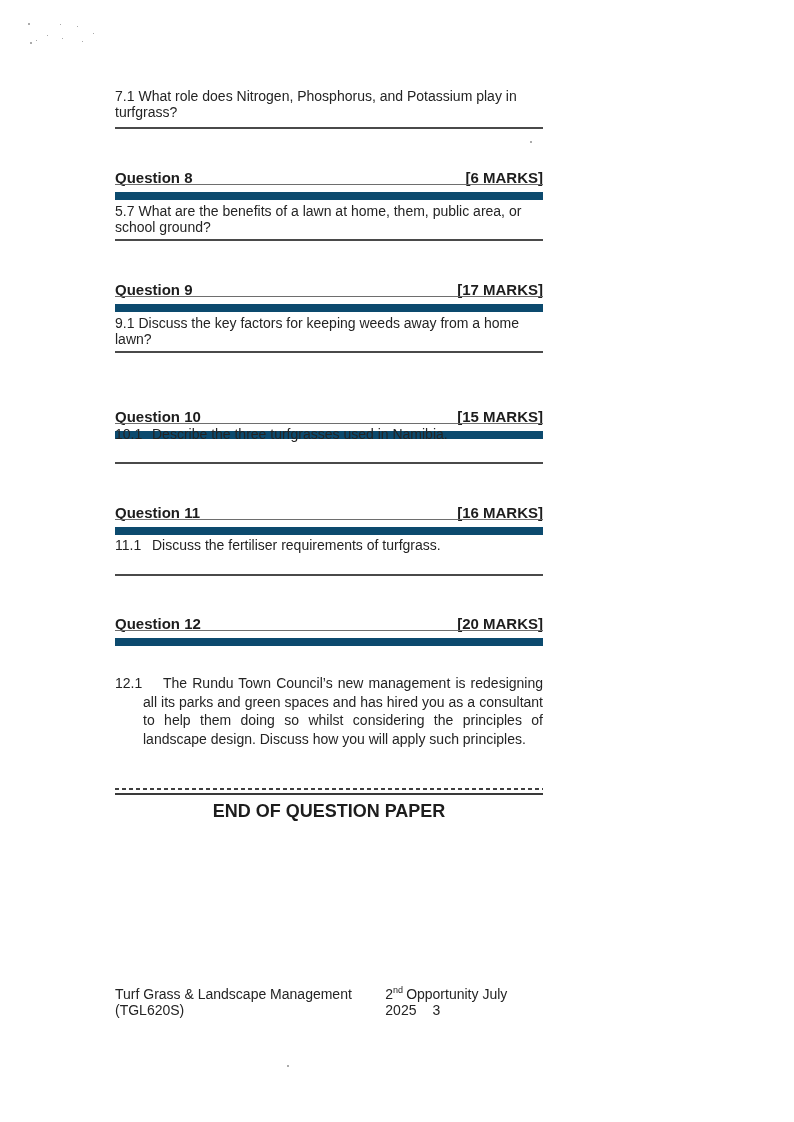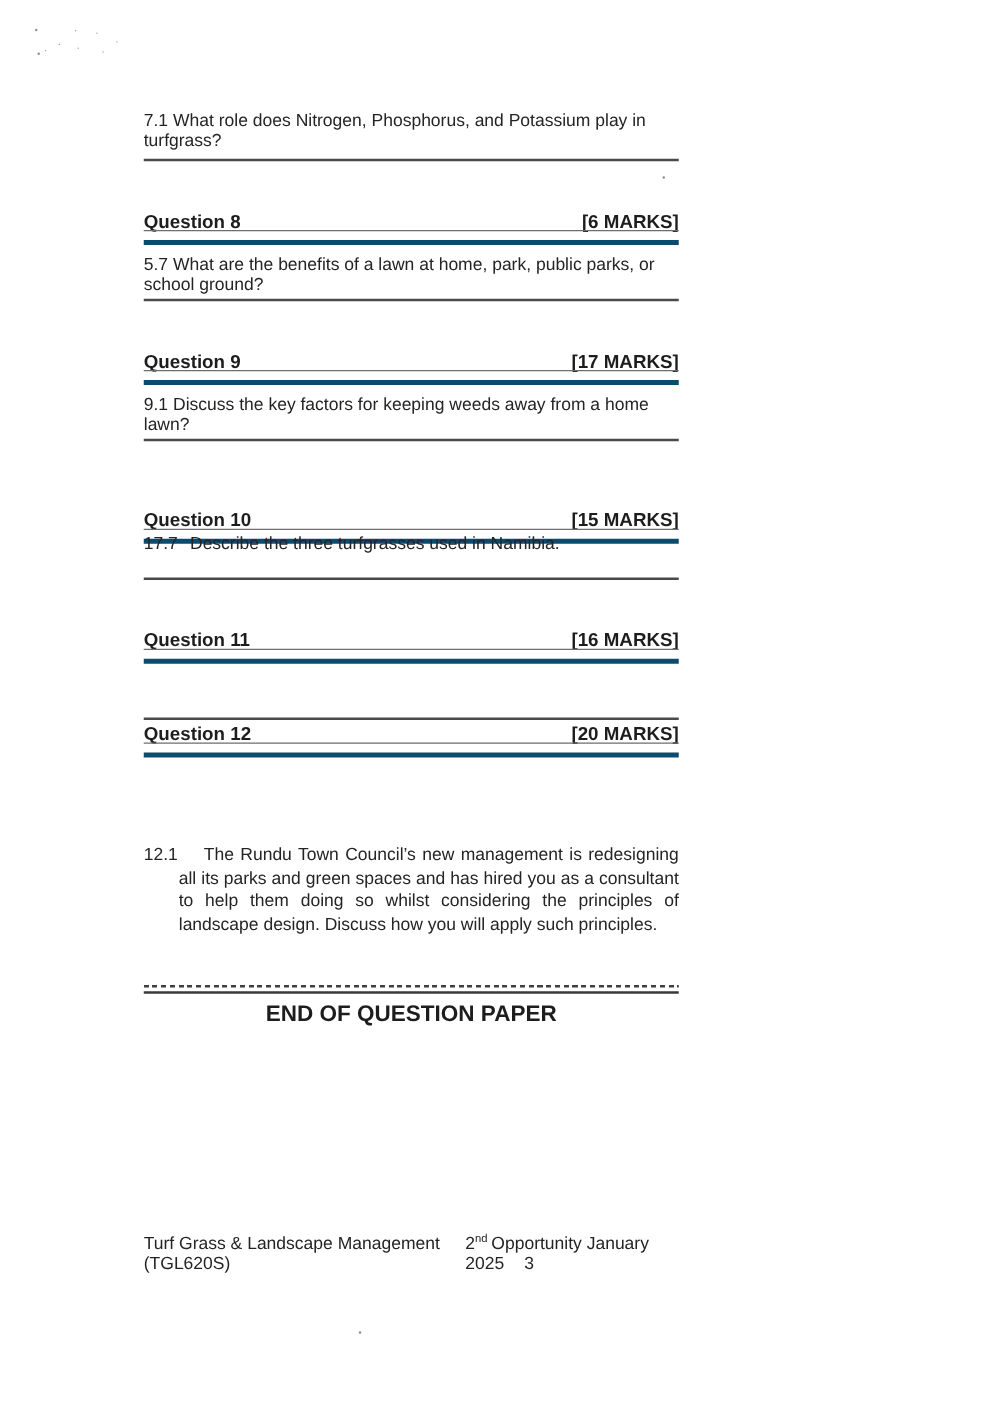--- a/index.html
+++ b/index.html
@@ -43,21 +43,21 @@
   }
   .q-header {
     display: flex;
     justify-content: space-between;
     align-items: flex-end;
     font-size: 15px;
     line-height: 16px;
     font-weight: bold;
     color: #1d1d1d;
     padding-bottom: 6px;
-    border-bottom: 4px solid #0c4a6e;
+    border-bottom: 8px solid #0c4a6e;
   }
   .q-header::after {
     content: "";
     position: absolute;
     left: 0;
     right: 0;
     bottom: 7px;
     height: 1px;
     background: #6e6e6e;
   }
@@ -125,62 +125,65 @@
   <div class="content-block body-text" style="top:88px;">
     <span class="qnum-inline">7.1</span><span>What role does Nitrogen, Phosphorus, and Potassium play in turfgrass?</span>
   </div>
   <div class="content-block answer-rule" style="top:127px;"></div>
 
   <div class="content-block q-header" style="top:170px;">
     <span>Question 8</span>
     <span>[6 MARKS]</span>
   </div>
   <div class="content-block body-text" style="top:203px;">
-    <span class="qnum-inline">5.7</span><span>What are the benefits of a lawn at home, park, public parks, or school ground?</span>
+    <span class="qnum-inline">5.7</span><span>What are the benefits of a lawn at home, them, public area, or school ground?</span>
   </div>
   <div class="content-block answer-rule" style="top:239px;"></div>
 
   <div class="content-block q-header" style="top:282px;">
     <span>Question 9</span>
     <span>[17 MARKS]</span>
   </div>
   <div class="content-block body-text" style="top:315px;">
     <span class="qnum-inline">9.1</span><span>Discuss the key factors for keeping weeds away from a home lawn?</span>
   </div>
   <div class="content-block answer-rule" style="top:351px;"></div>
 
   <div class="content-block q-header" style="top:409px;">
     <span>Question 10</span>
     <span>[15 MARKS]</span>
   </div>
   <div class="content-block body-text" style="top:426px;">
-    <span class="qnum-tab">17.7</span><span>Describe the three turfgrasses used in Namibia.</span>
+    <span class="qnum-tab">10.1</span><span>Describe the three turfgrasses used in Namibia.</span>
   </div>
   <div class="content-block answer-rule" style="top:462px;"></div>
 
   <div class="content-block q-header" style="top:505px;">
     <span>Question 11</span>
     <span>[16 MARKS]</span>
   </div>
+  <div class="content-block body-text" style="top:537px;">
+    <span class="qnum-tab">11.1</span><span>Discuss the fertiliser requirements of turfgrass.</span>
+  </div>
   <div class="content-block answer-rule" style="top:574px;"></div>
 
-  <div class="content-block q-header" style="top:580px;">
+  <div class="content-block q-header" style="top:616px;">
     <span>Question 12</span>
     <span>[20 MARKS]</span>
   </div>
   <div class="content-block q12-para" style="top:674px;">
     <span class="qnum-tab-wide">12.1</span><span>The Rundu Town Council’s new management is redesigning all its parks and green spaces and has hired you as a consultant to help them doing so whilst considering the principles of landscape design. Discuss how you will apply such principles.</span>
   </div>
 
   <div class="content-block" style="top:788px;">
     <div class="end-divider-dashed"></div>
     <div class="end-divider-solid"></div>
   </div>
   <div class="content-block end-marker" style="top:801px;">END OF QUESTION PAPER</div>
 
   <div class="content-block footer-row" style="top:986px;">
     <span>Turf Grass &amp; Landscape Management (TGL620S)</span>
     <span class="footer-right">
-      <span>2</span><sup>nd</sup><span class="footer-session-text">Opportunity January 2025</span><span class="footer-page-num">3</span>
+      <span>2</span><sup>nd</sup><span class="footer-session-text">Opportunity July 2025</span><span class="footer-page-num">3</span>
     </span>
   </div>
 
 </div>
 
 </body></html>

